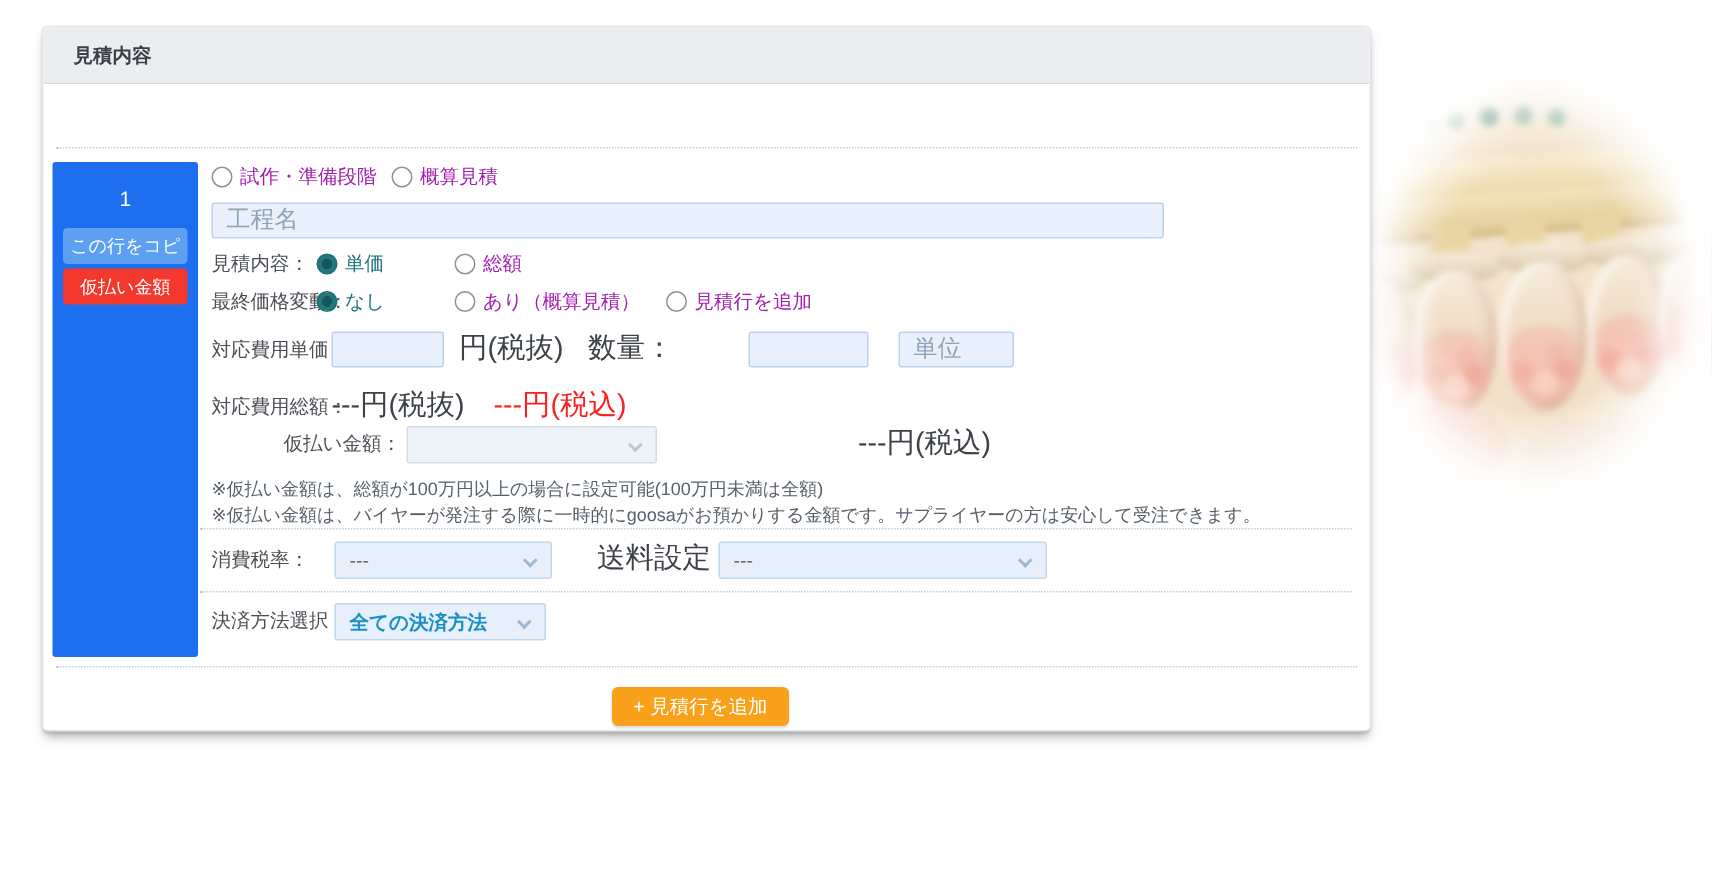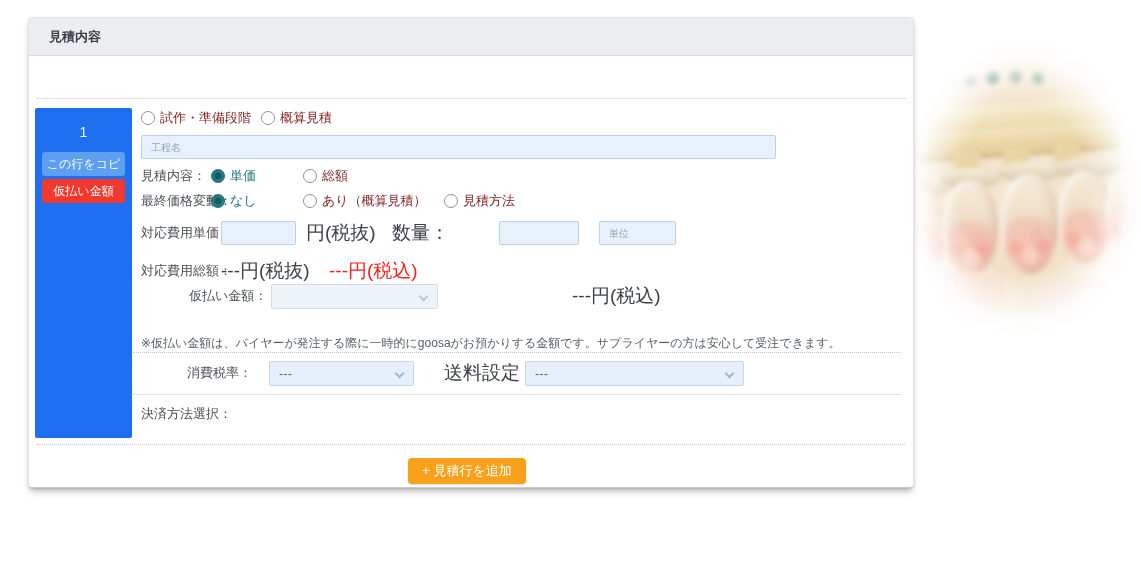--- a/index.html
+++ b/index.html
@@ -57,24 +57,24 @@
   .btn-copy-row { top:44px; background:#5d9ff0; }
   .btn-del-row  { top:71px; background:#f3392e; }
 
   
   .frow { position:absolute; height:24px; font-size:13px; color:#4a4f55; }
   .flabel { position:absolute; left:112px; line-height:24px; color:#4a4f55; white-space:nowrap; }
   .rgroup { position:absolute; display:flex; align-items:center; gap:5px; height:24px; white-space:nowrap; cursor:pointer; }
   .radio { width:14px; height:14px; border-radius:50%; border:1px solid #8d9299; background:#fff; flex:0 0 auto; }
   .radio.checked { border:1px solid #1d7076;
     background:radial-gradient(circle, #14585e 0 3.5px, #23787e 3.5px 100%); }
-  .rlabel { font-size:13px; color:#7f1d1d; }
+  .rlabel { font-size:13px; color:#a21caf; }
   .rlabel.sel { color:#1b7378; }
   .tinput { position:absolute; height:24px; background:#e8f1fb; border:1px solid #b9d3ee; border-radius:2px;
-    font-size:10px; color:#333; padding:0 9px; font-family:inherit; }
+    font-size:16px; color:#333; padding:0 9px; font-family:inherit; }
   .tinput::placeholder { color:#8fa3b8; opacity:1; }
   .sel-box { position:absolute; height:25px; background:#e7f0fa; border:1px solid #c3d8ec; border-radius:2px;
     font-size:13px; color:#666; line-height:23px; padding:0 9px; cursor:pointer; }
   .sel-box .chev { position:absolute; right:10px; top:8px; width:7px; height:7px;
     border-right:2px solid #9fb9d2; border-bottom:2px solid #9fb9d2; transform:rotate(45deg); }
   .sel-box.disabled { background:#eef3f9; border-color:#d4dde7; }
   .sel-box.disabled .chev { border-color:#bcc7d2; }
   .sel-box.accent { color:#1a8fc1; font-weight:bold; border-color:#bcd6ef; }
   .stext { position:absolute; line-height:24px; font-size:19px; color:#3c4148; white-space:nowrap; }
   .stext.red { color:#fb1f1f; }
@@ -179,21 +179,21 @@
       <div class="rgroup" style="left:182px;top:0;">
         <span class="radio checked"></span>
         <span class="rlabel sel">なし</span>
       </div>
       <div class="rgroup" style="left:274px;top:0;">
         <span class="radio"></span>
         <span class="rlabel">あり（概算見積）</span>
       </div>
       <div class="rgroup" style="left:415px;top:0;">
         <span class="radio"></span>
-        <span class="rlabel">見積方法</span>
+        <span class="rlabel">見積行を追加</span>
       </div>
     </div>
 
     <div class="frow" style="left:0;top:203px;width:100%;">
       <span class="flabel">対応費用単価：</span>
       <input class="tinput" style="left: 192px; top: 0px; width: 75px;" type="text">
       <span class="stext" style="left:277px;">円(税抜)</span>
       <span class="stext" style="left:363px;">数量：</span>
       <input class="tinput" style="left: 470px; top: 0px; width: 80px;" type="text">
       <input class="tinput" style="left: 570px; top: 0px; width: 77px;" type="text" placeholder="単位">
@@ -206,40 +206,45 @@
     </div>
 
     <div class="frow" style="left:0;top:266px;width:100%;margin-left:48px;">
       <span class="flabel">仮払い金額：</span>
       <div class="sel-box disabled" style="left:194px;top:0;width:167px;">
         <span></span>
         <span class="chev"></span>
       </div>
       <span class="stext" style="left:495px;">---円(税込)</span>
     </div>
+    <div class="note" style="top:300px;">※仮払い金額は、総額が100万円以上の場合に設定可能(100万円未満は全額)</div>
     <div class="note" style="top:317px;">※仮払い金額は、バイヤーが発注する際に一時的にgoosaがお預かりする金額です。サプライヤーの方は安心して受注できます。</div>
 
     <div class="dotted" style="left:104px;right:12px;top:334px;"></div>
 
-    <div class="frow" style="left:0;top:343px;width:100%;margin-left:46px;">
+    <div class="frow" style="left:0;top:343px;width:100%;">
       <span class="flabel">消費税率：</span>
       <div class="sel-box" style="left:194px;top:0;width:145px;">
         <span>---</span>
         <span class="chev"></span>
       </div>
       <span class="stext" style="left:369px;">送料設定：</span>
       <div class="sel-box" style="left:450px;top:0;width:219px;">
         <span>---</span>
         <span class="chev"></span>
       </div>
     </div>
 
     <div class="dotted" style="left:104px;right:12px;top:376px;"></div>
 
     <div class="frow" style="left:0;top:384px;width:100%;">
       <span class="flabel">決済方法選択：</span>
+      <div class="sel-box accent" style="left:194px;top:0;width:141px;">
+        <span>全ての決済方法</span>
+        <span class="chev"></span>
+      </div>
     </div>
 
     <div class="dotted" style="left:8px;right:8px;top:426px;"></div>
 
     <div class="btn-add">+ 見積行を追加</div>
   </div>
 </div>
 
 </body></html>

